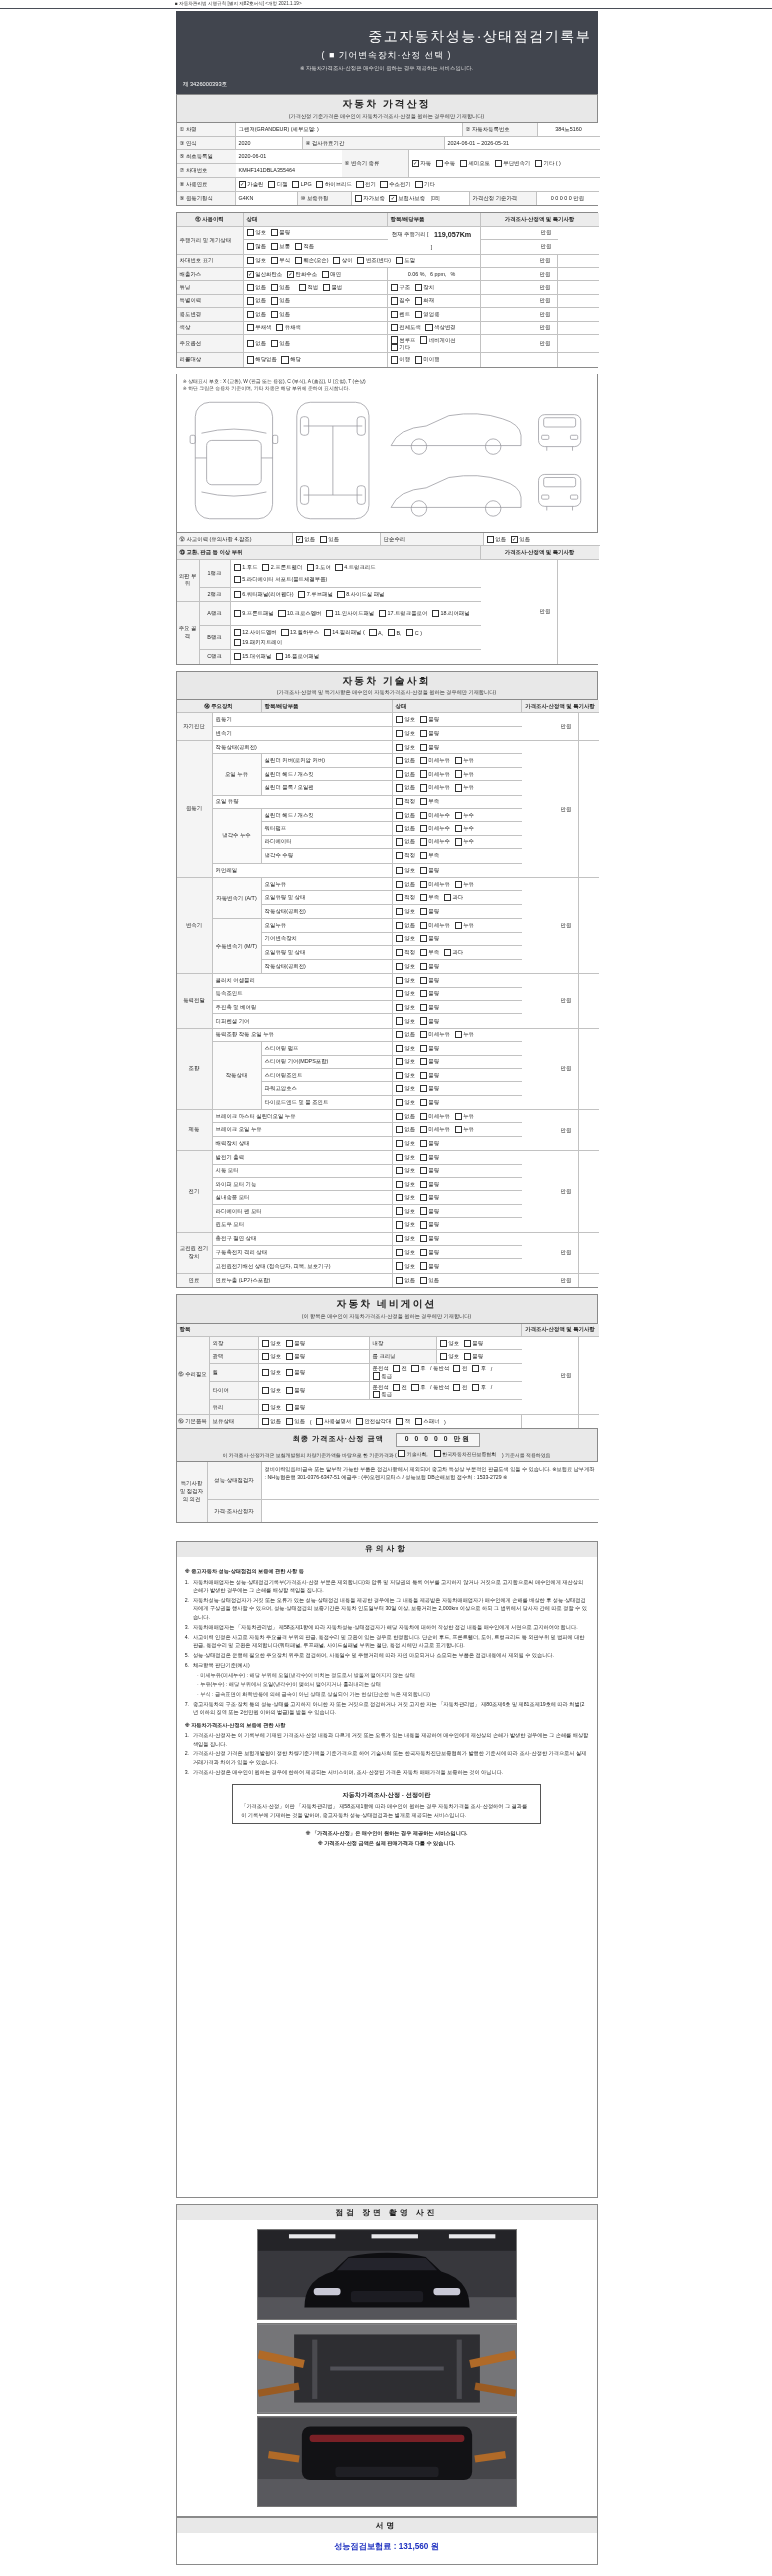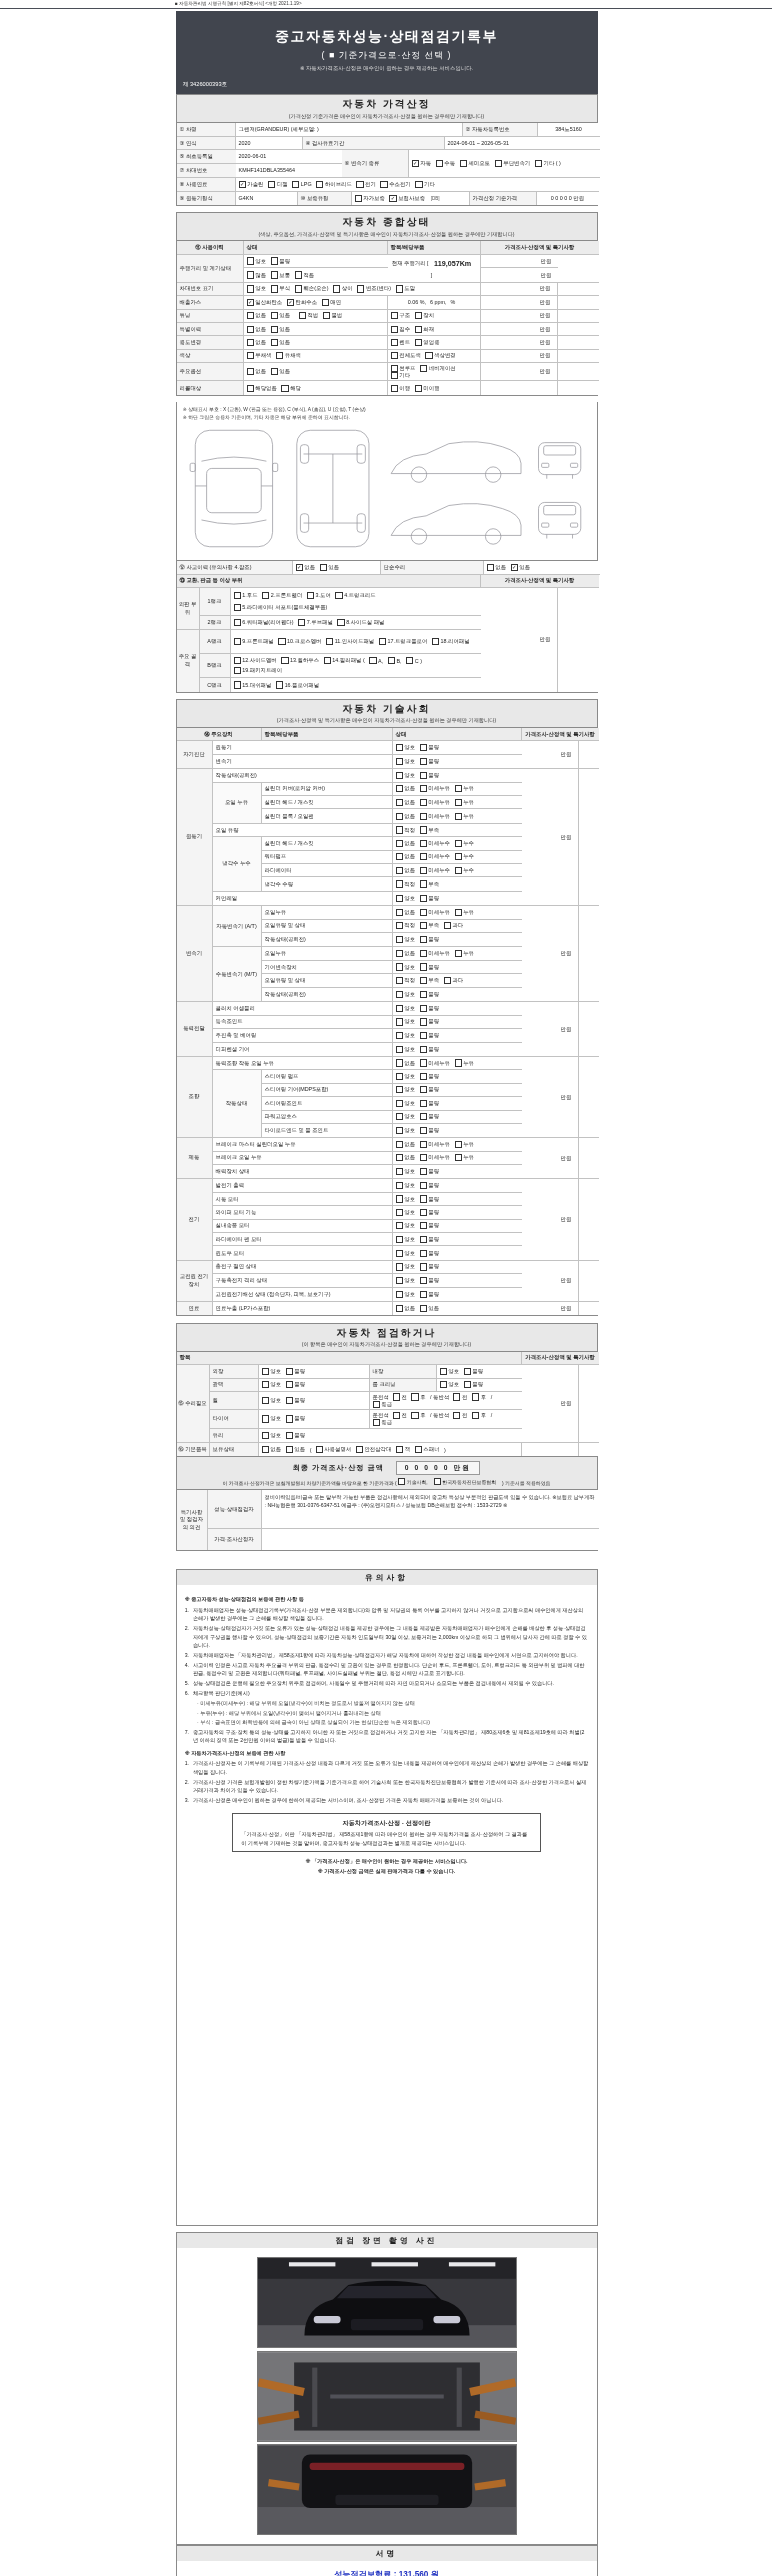--- a/index.html
+++ b/index.html
@@ -3,21 +3,21 @@
 <meta charset="utf-8">
 <style>
   html,body{margin:0;padding:0;}
   body{width:773px;height:2576px;overflow:hidden;background:#ffffff;
        font-family:"Liberation Sans","DejaVu Sans",sans-serif;color:#222;}
   #topmeta{position:absolute;top:1px;left:175px;font-size:4.6px;color:#333;}
   #toprule{position:absolute;top:7.7px;left:0;width:773px;height:0;border-top:1.5px solid #4a4e57;}
   #doc{width:422px;margin:0 auto;padding-top:11.3px;}
   
   .darkhead{background:#41454e;color:#fff;padding:8.2px 6.2px 2.1px;}
-  .darkhead h1{font-size:14px;margin:8.2px 0 4.1px;text-align:center;letter-spacing:1.5px;font-weight:bold;}
+  .darkhead h1{font-size:14px;margin:8.2px 0 4.1px;text-align:right;letter-spacing:1.5px;font-weight:normal;}
   .darkhead .sel{font-size:8.8px;text-align:center;margin:1px 0;letter-spacing:1px;}
   .darkhead .svc{font-size:5.4px;text-align:center;color:#dcdcdc;margin:3.1px 0 8.2px;}
   .darkhead .docno{font-size:5.7px;text-align:left;padding:1px 1px 3.1px;}
   
   .sechead{background:#e8e8e8;border:0.5px solid #8a8a8a;border-bottom:none;text-align:center;padding:3.1px 2.1px 2.6px;}
   .sechead .t{font-size:9.8px;font-weight:bold;letter-spacing:2.1px;}
   .sechead .s{font-size:5.2px;color:#333;margin-top:1.5px;}
   .sechead.mini{padding:2.6px 2.1px;}
   .sechead.mini .t{font-size:7.7px;letter-spacing:3.1px;}
   .gapv{height:6.2px;}
@@ -78,21 +78,21 @@
 </head>
 <body>
 
 <div id="topmeta">■ 자동차관리법 시행규칙 [별지 제82호서식] &lt;개정 2021.1.19&gt;</div>
 <div id="toprule"></div>
 
 <div id="doc">
 
   <div class="darkhead">
     <h1>중고자동차성능·상태점검기록부</h1>
-    <div class="sel">( ■ 기준가격으로·산정 선택 )</div>
+    <div class="sel">( ■ 기어변속장치·산정 선택 )</div>
     <div class="svc">※ 자동차가격조사·산정은 매수인이 원하는 경우 제공하는 서비스입니다.</div>
     <div class="docno">제 3426000393호</div>
   </div>
 
   <div class="sechead">
     <div class="t">자동차 가격산정</div>
     <div class="s">(가격산정 기준가격은 매수인이 자동차가격조사·산정을 원하는 경우에만 기재합니다)</div>
   </div>
   <div class="ftable">
       <div class="frow">
@@ -196,24 +196,20 @@
           </div>
           <div class="ctext dim">[DB]</div>
         </div>
         <div class="fcell lab" style="flex: 0 0 67px; width: 67px;">가격산정 기준가격</div>
         <div class="fcell ctr" style="flex: 0 0 62px; width: 62px;">0 0 0 0 0 만원</div>
       </div>
     </div>
 
   <div class="gapv"></div>
 
-  <div class="sechead">
-    <div class="t">자동차 종합상태</div>
-    <div class="s">(색상, 주요옵션, 가격조사·산정액 및 특기사항은 매수인이 자동차가격조사·산정을 원하는 경우에만 기재합니다)</div>
-  </div>
   <div class="ftable">
       <div class="frow hdr">
         <div class="fcell ctr" style="flex: 0 0 67px; width: 67px;">⑪ 사용이력</div>
         <div class="fcell" style="flex: 0 0 144px; width: 144px;">상태</div>
         <div class="fcell" style="flex: 0 0 93px; width: 93px;">항목/해당부품</div>
         <div class="fcell ctr" style="flex: 0 0 118px; width: 118px;">가격조사·산정액 및 특기사항</div>
       </div>
       <div class="frow">
         <div class="fcell lab" style="flex: 0 0 67px; width: 67px; min-height: 28px;">주행거리 및 계기상태</div>
         <div class="fcell stack" style="flex: 0 0 144px; width: 144px;">
@@ -1390,21 +1386,21 @@
           </div>
         </div>
         <div class="fcell price" style="flex: 0 0 57px; width: 57px;">만원</div>
         <div class="fcell" style="flex: 0 0 20.6px; width: 20.6px;"></div>
       </div>
     </div>
 
   <div class="gapv"></div>
 
   <div class="sechead">
-    <div class="t">자동차 점검하거나</div>
+    <div class="t">자동차 네비게이션</div>
     <div class="s">(이 항목은 매수인이 자동차가격조사·산정을 원하는 경우에만 기재합니다)</div>
   </div>
   <div class="ftable">
       <div class="frow hdr">
         <div class="fcell" style="flex: 0 0 345px; width: 345px;">항목</div>
         <div class="fcell ctr" style="flex: 0 0 77px; width: 77px;">가격조사·산정액 및 특기사항</div>
       </div>
       <div class="frow">
         <div class="fcell lab vlab" style="flex: 0 0 33px; width: 33px; min-height: 67px;">⑮ 수리필요</div>
         <div class="fcell stack" style="flex: 0 0 312px; width: 312px;">

